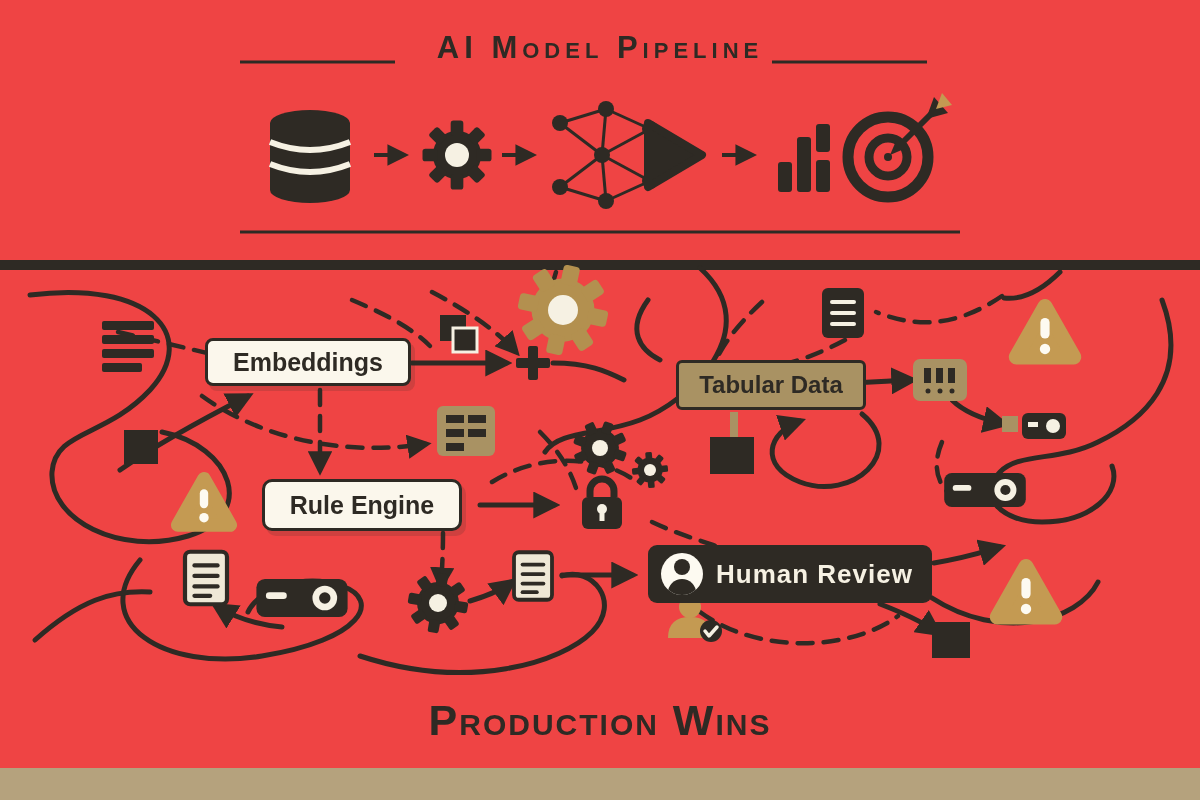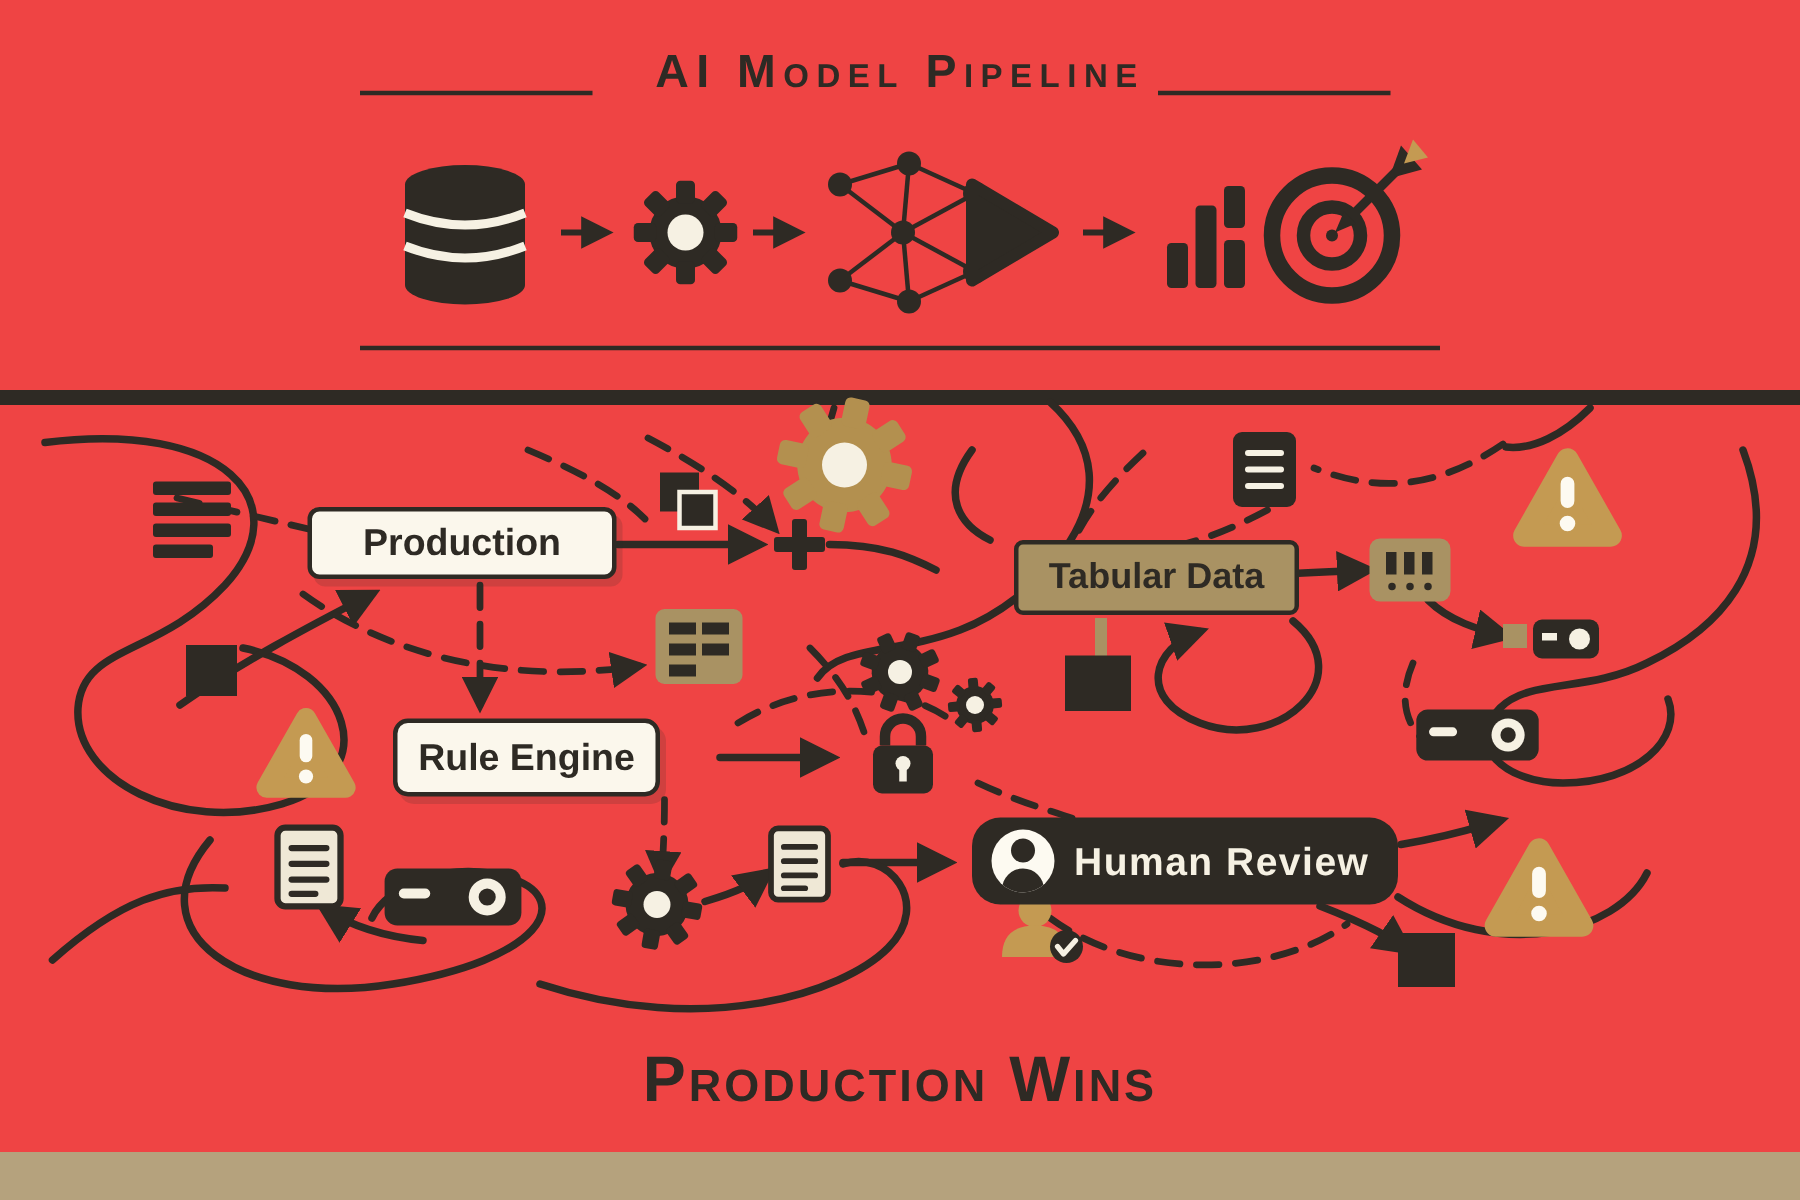--- a/index.html
+++ b/index.html
@@ -28,26 +28,26 @@
   }
   .embeddings{
     left:205px;top:338px;width:206px;height:48px;background:#fbf7ec;
     border:3px solid #2e2a24;border-radius:8px;box-shadow:4px 5px 0 rgba(46,42,36,.16);
   }
   .tabular{
     left:628px;top:360px;width:190px;height:50px;background:#a99263;
     border:3px solid #2e2a24;border-radius:6px;font-size:24px;margin-left:48px;
   }
   .rule{
-    left:262px;top:479px;width:178px;height:52px;background:#fbf7ec;
+    left:262px;top:479px;width:200px;height:52px;background:#fbf7ec;
     border:3px solid #2e2a24;border-radius:10px;box-shadow:4px 5px 0 rgba(46,42,36,.16);
   }
   .human{
     position:absolute;left:648px;top:545px;width:284px;height:58px;background:#2e2a24;
-    border-radius:19px;display:flex;align-items:center;gap:13px;padding-left:13px;
+    border-radius:9px;display:flex;align-items:center;gap:13px;padding-left:13px;
     box-sizing:border-box;color:#f6f1e3;
   }
   .human .hr-text{font-size:26px;font-weight:bold;letter-spacing:1px;}
   .hr-avatar{position:relative;width:42px;height:42px;border-radius:50%;background:#fdfaf1;overflow:hidden;flex:0 0 auto;}
   .hr-head{position:absolute;left:50%;top:6px;transform:translateX(-50%);width:16px;height:16px;border-radius:50%;background:#2e2a24;}
   .hr-body{position:absolute;left:50%;top:26px;transform:translateX(-50%);width:28px;height:20px;border-radius:14px 14px 0 0;background:#2e2a24;}
   .bottom-bar{position:absolute;left:0;bottom:0;width:1200px;height:32px;background:#b5a27d;}
 </style>
 </head>
 <body>
@@ -322,21 +322,21 @@
     </g>
 
     <g transform="translate(1026,594) scale(1.15)">
         <use href="#warn"></use>
       </g>
   </svg>
 
   <div class="title">AI Model Pipeline</div>
 
   <div class="label embeddings">
-    <span>Production</span>
+    <span>Embeddings</span>
   </div>
 
   <div class="label tabular">
     <span>Tabular Data</span>
   </div>
 
   <div class="label rule">
     <span>Rule Engine</span>
   </div>
 

